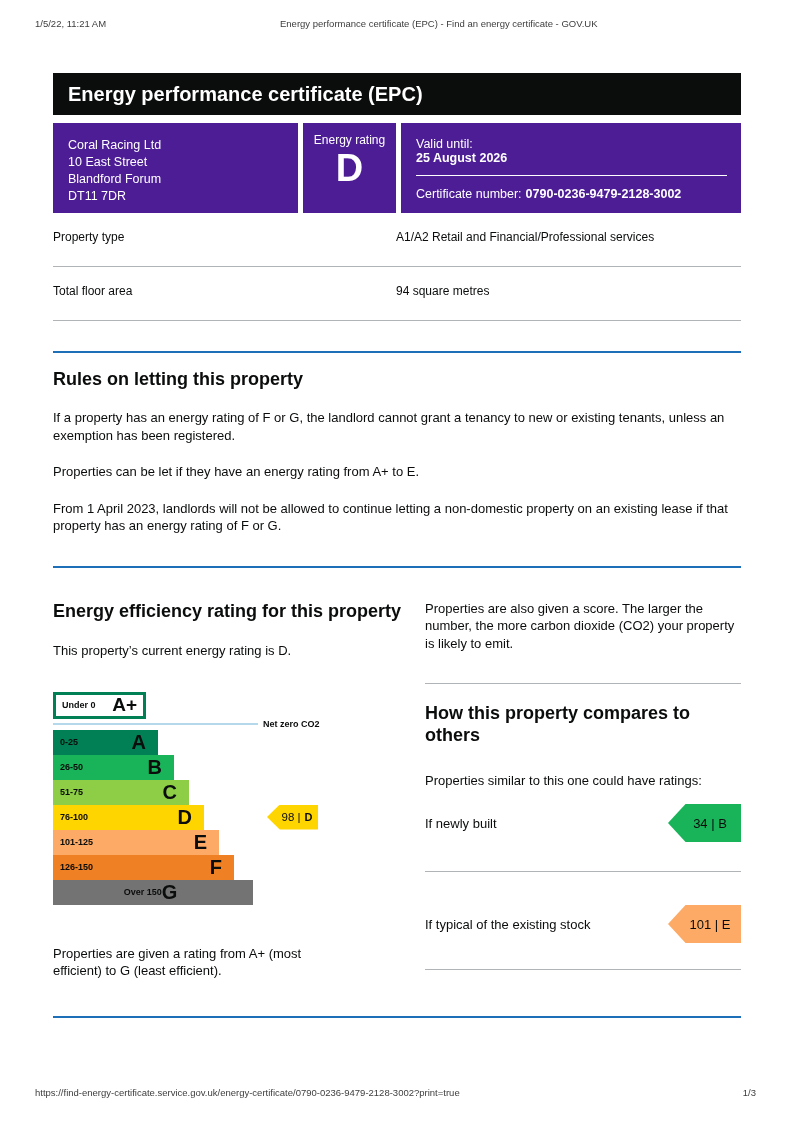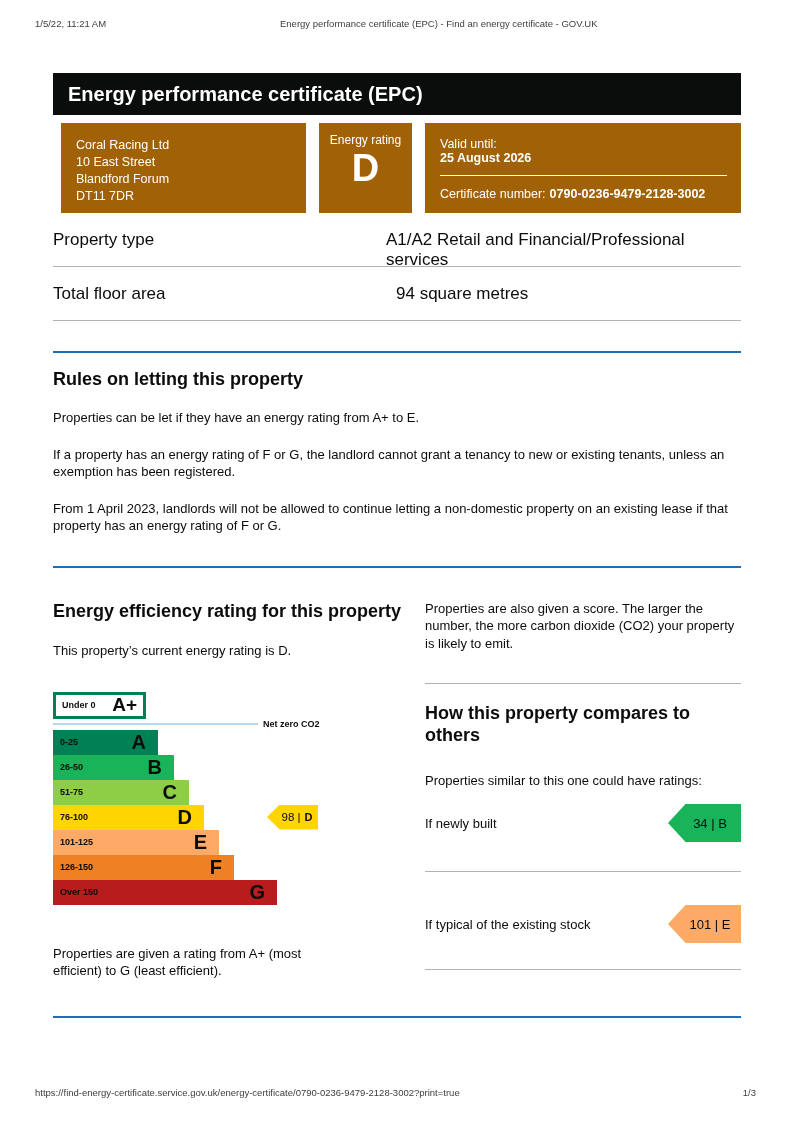--- a/index.html
+++ b/index.html
@@ -18,35 +18,35 @@
                   display:flex; justify-content:space-between; }
 
   .content { padding:73px 53px 0 53px; }
 
   
   .banner { background:#0b0c0c; color:#fff; height:42px; display:flex; align-items:center; padding-left:15px; }
   .banner h1 { font-size:20px; font-weight:bold; }
 
   
   .panel { margin-top:8px; display:flex; gap:5px; height:90px; color:#fff; }
-  .panel-box { background:#a16207;margin-left:8px; }
+  .panel-box { background:#4c1d95; }
   .panel-address { width:245px; padding:14px 0 0 15px; font-size:12.5px; line-height:17px; }
   .panel-rating { width:93px; text-align:center; padding-top:10px; }
   .panel-rating .label  { font-size:12px; }
   .panel-rating .letter { font-size:38px; font-weight:bold; line-height:42px; }
   .panel-validity { flex:1; padding:14px 14px 0 15px; font-size:12.5px; }
   .validity-row1 { display:flex;flex-direction:column; }
   .validity-row1 .label { width:98px; }
   .validity-row1 .value { font-weight:bold; }
   .validity-divider { border-bottom:1px solid #fff; margin:10px 0 11px 0; }
   .cert-row .label { margin-right:4px; }
   .cert-row .value { font-weight:bold; }
 
   
-  .details-row { display:flex; height:54px; border-bottom:1px solid #b1b4b6; padding-top:17px; font-size:17px; }
+  .details-row { display:flex; height:54px; border-bottom:1px solid #b1b4b6; padding-top:17px; font-size:12px; }
   .details-label { width:343px; }
 
   .blue-rule { border-top:2px solid #1d70b8; }
   .rule-1 { margin-top:30px; }
   .rule-2 { margin-top:31px; }
   .rule-3 { margin-top:36px; }
   .gray-rule { border-top:1px solid #b1b4b6; }
   .gr-1 { margin-top:31px; }
   .gr-2 { margin-top:29px; }
   .gr-3 { margin-top:26px; }
@@ -137,22 +137,22 @@
         <span class="details-label">Total floor area</span>
         <span class="details-value">94 square metres</span>
       </div>
     </div>
 
   <div class="blue-rule rule-1"></div>
 
   <section class="rules">
     <h2 class="section-heading rules-heading">Rules on letting this property</h2>
     <div class="rules-paragraphs">
+        <p>If a property has an energy rating of F or G, the landlord cannot grant a tenancy to new or existing tenants, unless an exemption has been registered.</p>
         <p>Properties can be let if they have an energy rating from A+ to E.</p>
-        <p>If a property has an energy rating of F or G, the landlord cannot grant a tenancy to new or existing tenants, unless an exemption has been registered.</p>
         <p>From 1 April 2023, landlords will not be allowed to continue letting a non-domestic property on an existing lease if that property has an energy rating of F or G.</p>
       </div>
   </section>
 
   <div class="blue-rule rule-2"></div>
 
   <div class="two-col">
 
     <div class="col-left">
       <h2 class="section-heading">Energy efficiency rating for this property</h2>
@@ -185,21 +185,21 @@
               <span class="grade">D</span>
             </div>
             <div class="band" style="width: 166px; background: rgb(252, 170, 101);">
               <span class="range">101-125</span>
               <span class="grade">E</span>
             </div>
             <div class="band" style="width: 181px; background: rgb(239, 128, 35);">
               <span class="range">126-150</span>
               <span class="grade">F</span>
             </div>
-            <div class="band" style="width: 224px; background: #b91c1c;">
+            <div class="band" style="width: 200px; background: #737373; justify-content: center;">
               <span class="range">Over 150</span>
               <span class="grade">G</span>
             </div>
             <div class="marker" style="top: 75px; left: 214px; background: rgb(255, 213, 0);">
               <span>98 |</span>
               <b>D</b>
             </div>
           </div>
       </div>
 

